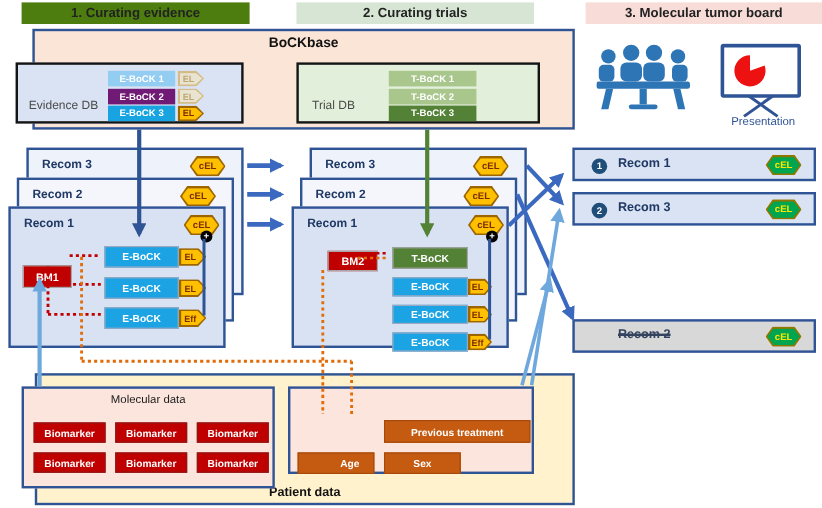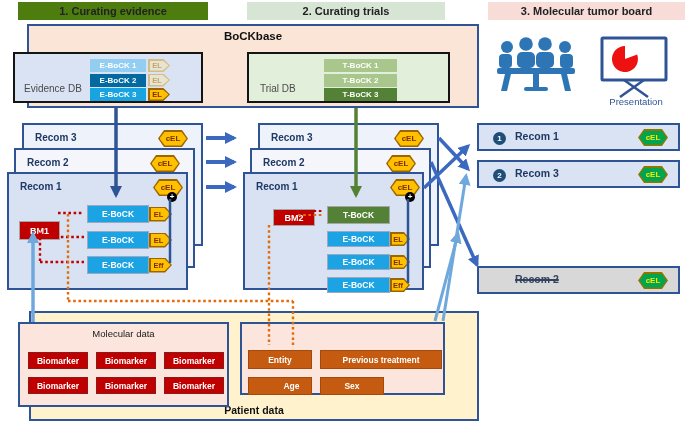--- a/index.html
+++ b/index.html
@@ -69,21 +69,21 @@
   <div class="navybox" style="left:3px;top:24px;width:452px;height:84px;background:#fbe5d6;">
     <div class="abs" style="top:4px;left:0;width:100%;text-align:center;font-size:11.5px;font-weight:bold;color:#111;">BoCKbase</div>
   </div>
 
   <div class="blackbox" style="left:13px;top:52px;width:190px;height:51px;background:#dae3f3;">
     <div class="dblabel" style="left:9px;bottom:7px;">Evidence DB</div>
     <div class="dbrow" style="left:75px;top:5px;width:56px;background:#93cdf1;">E-BoCK 1</div>
     <div class="tagwrap tag-mut" style="left:133px;top:5px;width:22px;height:13px;">
         <div class="tagin">EL</div>
       </div>
-    <div class="dbrow" style="left:75px;top:19.5px;width:56px;background:#0369a1;">E-BoCK 2</div>
+    <div class="dbrow" style="left:75px;top:19.5px;width:56px;background:#701a75;">E-BoCK 2</div>
     <div class="tagwrap tag-mut" style="left:133px;top:19.5px;width:22px;height:13px;">
         <div class="tagin">EL</div>
       </div>
     <div class="dbrow" style="left:75px;top:34px;width:56px;background:#18a4e0;">E-BoCK 3</div>
     <div class="tagwrap tag-on" style="left:133px;top:34px;width:22px;height:13px;">
         <div class="tagin">EL</div>
       </div>
   </div>
 
   <div class="blackbox" style="left:247px;top:52px;width:203px;height:51px;background:#e2efda;">
@@ -212,21 +212,20 @@
   <div class="pinkbox" style="left:18px;top:322px;width:211px;height:85px;">
     <div class="ptitle">Molecular data</div>
     <div class="biom" style="left:8px;top:28px;">Biomarker</div>
     <div class="biom" style="left:76px;top:28px;">Biomarker</div>
     <div class="biom" style="left:144px;top:28px;">Biomarker</div>
     <div class="biom" style="left:8px;top:53px;">Biomarker</div>
     <div class="biom" style="left:76px;top:53px;">Biomarker</div>
     <div class="biom" style="left:144px;top:53px;">Biomarker</div>
   </div>
   <div class="pinkbox" style="left:240px;top:322px;width:205px;height:73px;">
-    <div class="clinfield" style="left:6px;top:26px;width:64px;height:19px;">Entity</div>
     <div class="clinfield" style="left:78px;top:26px;width:122px;height:19px;">Previous treatment</div>
     <div class="clinfield" style="left:6px;top:53px;width:64px;height:18px;padding-left:23px;">Age</div>
     <div class="clinfield" style="left:78px;top:53px;width:64px;height:18px;">Sex</div>
   </div>
 
   <svg id="overlay" width="685" height="423" viewBox="0 0 685 423">
     <defs>
       <marker id="ah-navy" markerUnits="userSpaceOnUse" markerWidth="12" markerHeight="12" refX="9" refY="6" orient="auto">
         <path d="M0,0 L12,6 L0,12 Z" fill="#2f5496"></path>
         </marker>

